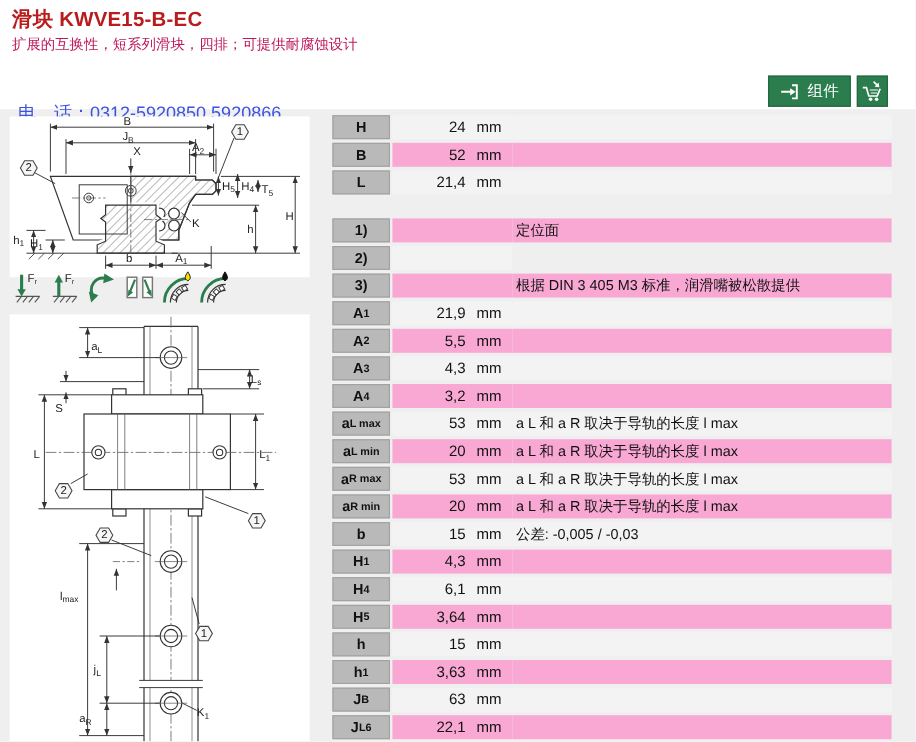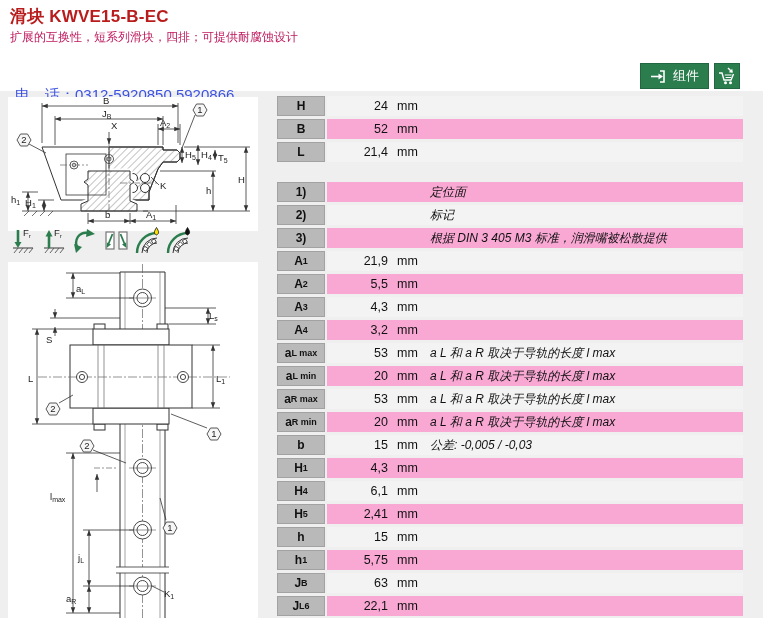--- a/index.html
+++ b/index.html
@@ -25,21 +25,21 @@
 
   
   .spec{position:absolute;left:277px;top:96px;width:466px;}
   .trow{display:flex;height:20px;margin-bottom:3px;font-size:12px;color:#111;}
   .trow.gap-after{margin-bottom:20px;}
   .cl{width:48px;background:#b9b9b9;border:1px solid #a2a2a2;box-sizing:border-box;display:flex;align-items:center;justify-content:center;font-weight:bold;margin-right:2px;}
   .cl sub{font-size:9px;font-weight:bold;}
   .cv{width:100px;display:flex;align-items:center;font-size:12.5px;}
   .cv .num{flex:1;text-align:right;padding-right:5px;}
   .cv .unit{width:30px;padding-left:4px;}
-  .cn{flex:1;display:flex;align-items:center;padding-left:3px;font-style:italic;}
+  .cn{flex:1;display:flex;align-items:center;padding-left:3px;}
   .trow.light .cv,.trow.light .cn{background:#f3f3f3;}
   .trow.dark .cv,.trow.dark .cn{background:#f9a8d4;}
 </style>
 </head>
 <body>
 
 <div class="page">
 
   <div class="header">
     <div class="title">滑块 KWVE15-B-EC</div>
@@ -381,21 +381,20 @@
         <div class="cn">定位面</div>
       </div>
       <div class="trow light">
         <div class="cl">
           <span>2)</span>
         </div>
         <div class="cv">
           <span class="num"></span>
           <span class="unit"></span>
         </div>
-        <div class="cn">标记</div>
       </div>
       <div class="trow dark">
         <div class="cl">
           <span>3)</span>
         </div>
         <div class="cv">
           <span class="num"></span>
           <span class="unit"></span>
         </div>
         <div class="cn">根据 DIN 3 405 M3 标准，润滑嘴被松散提供</div>
@@ -519,42 +518,42 @@
           <span class="unit">mm</span>
         </div>
         <div class="cn"></div>
       </div>
       <div class="trow dark">
         <div class="cl">
           <span>H</span>
           <sub>5</sub>
         </div>
         <div class="cv">
-          <span class="num">2,41</span>
+          <span class="num">3,64</span>
           <span class="unit">mm</span>
         </div>
         <div class="cn"></div>
       </div>
       <div class="trow light">
         <div class="cl">
           <span>h</span>
         </div>
         <div class="cv">
           <span class="num">15</span>
           <span class="unit">mm</span>
         </div>
         <div class="cn"></div>
       </div>
       <div class="trow dark">
         <div class="cl">
           <span>h</span>
           <sub>1</sub>
         </div>
         <div class="cv">
-          <span class="num">5,75</span>
+          <span class="num">3,63</span>
           <span class="unit">mm</span>
         </div>
         <div class="cn"></div>
       </div>
       <div class="trow light">
         <div class="cl">
           <span>J</span>
           <sub>B</sub>
         </div>
         <div class="cv">

